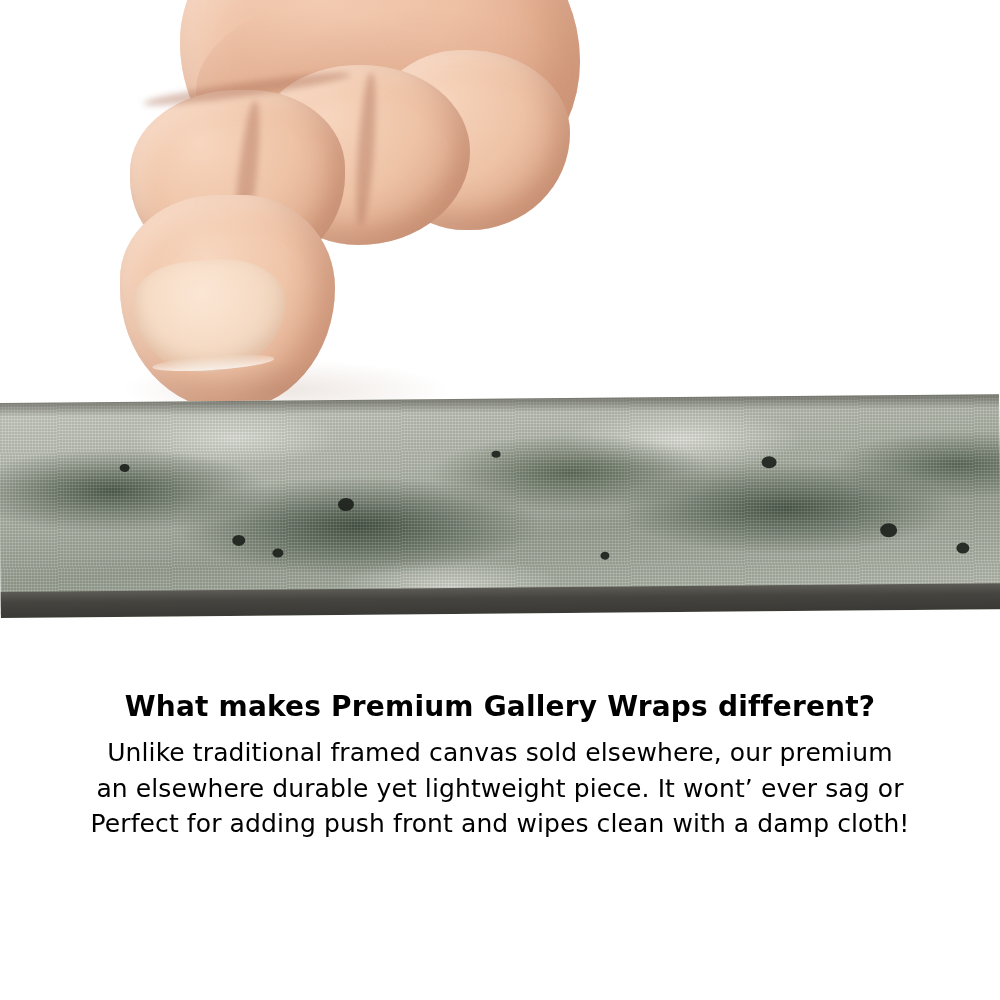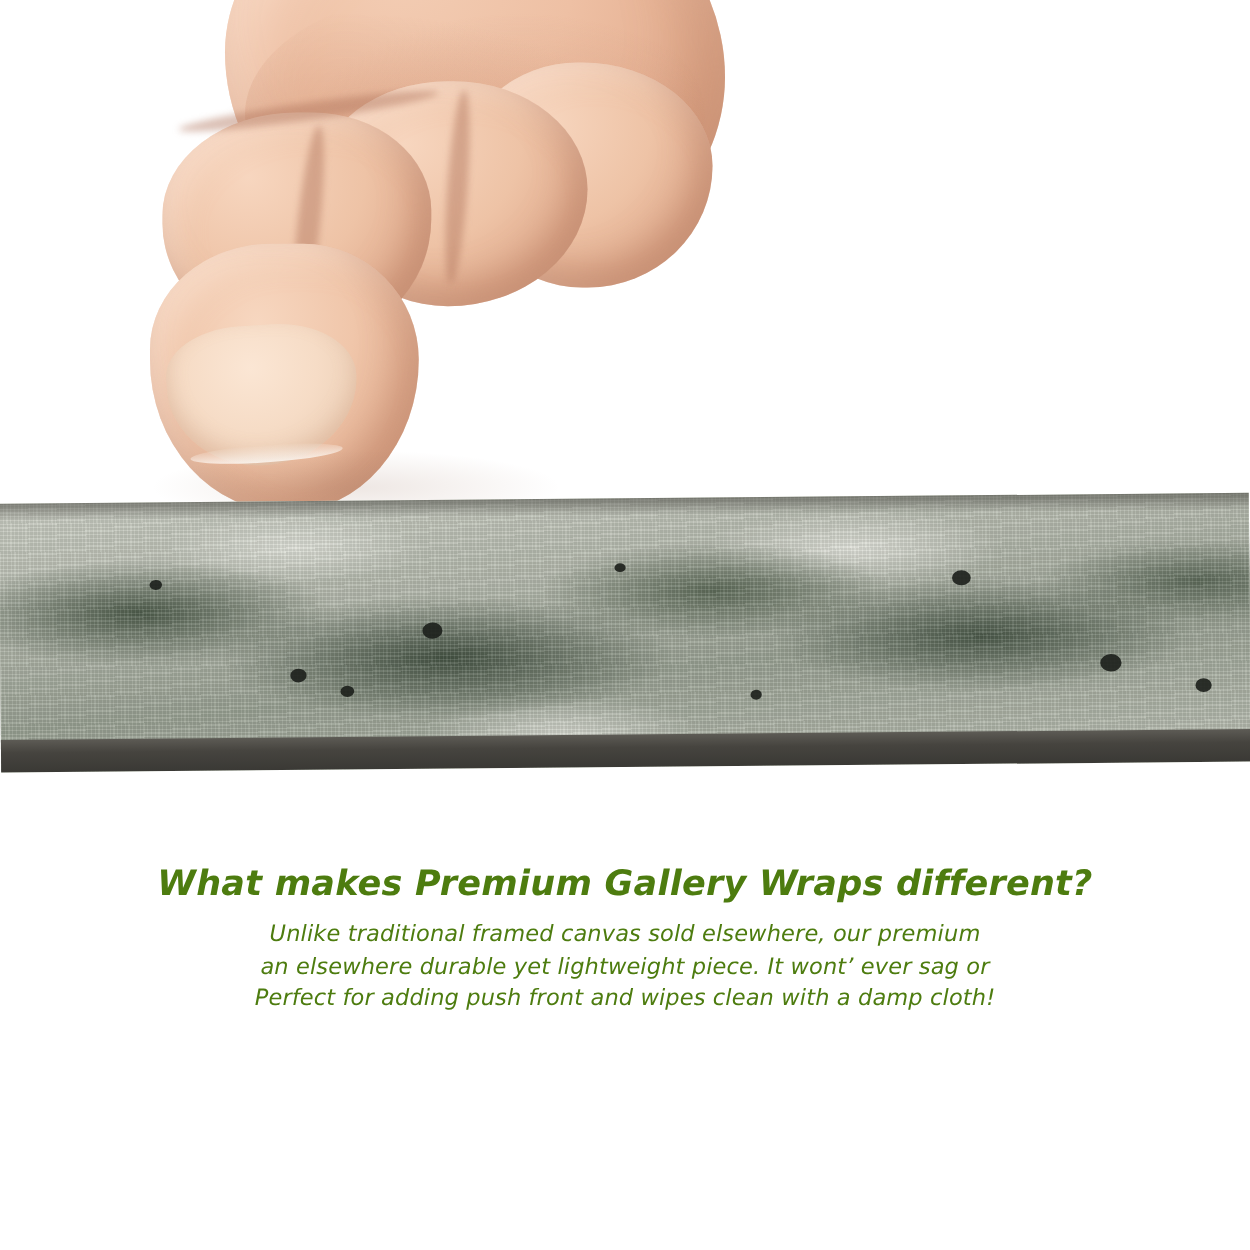--- a/index.html
+++ b/index.html
@@ -193,32 +193,31 @@
     background: linear-gradient(to bottom, rgba(70,70,64,0.55), rgba(70,70,64,0));
   }
 
   
   .caption {
     position: absolute;
     left: 0;
     top: 690px;
     width: 1000px;
     text-align: center;
-    color: #4d7c0f;
+    color: #000000;
     font-family: "DejaVu Sans", sans-serif;
-    font-style: italic;
   }
   .caption-title {
     font-size: 28px;
     font-weight: bold;
     letter-spacing: 0.2px;
     margin-bottom: 12px;
   }
   .caption-line {
-    font-size: 18px;
+    font-size: 25px;
     line-height: 1.42;
     letter-spacing: 0.1px;
   }
 </style>
 </head>
 <body>
 
 <div id="page">
 
   <div class="photo-area">

